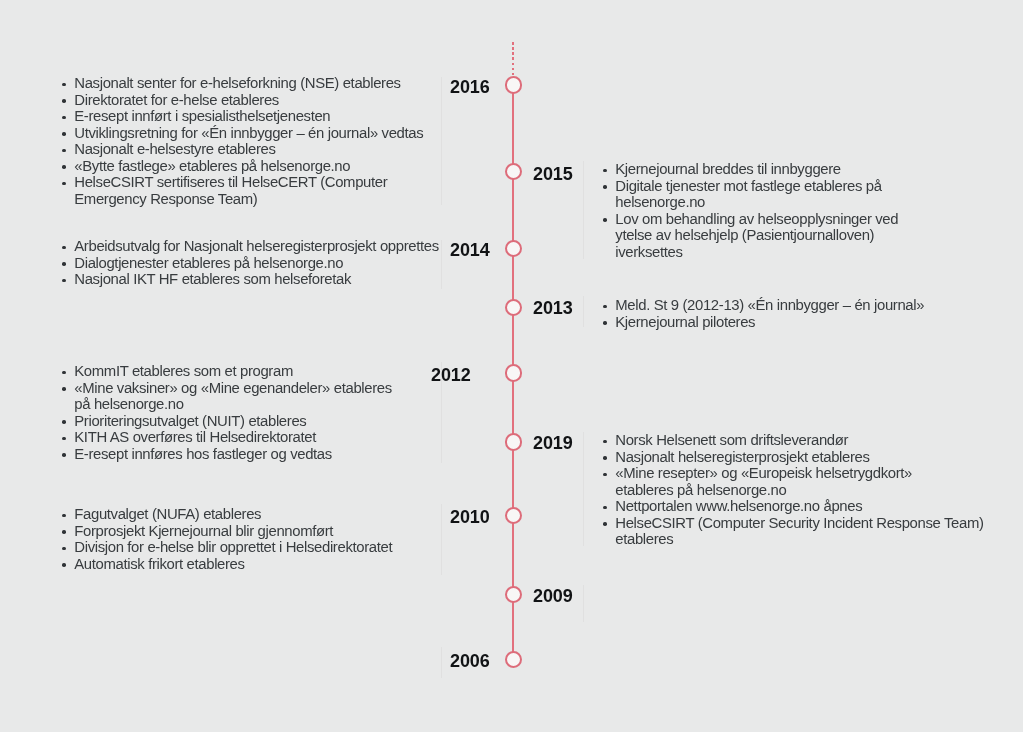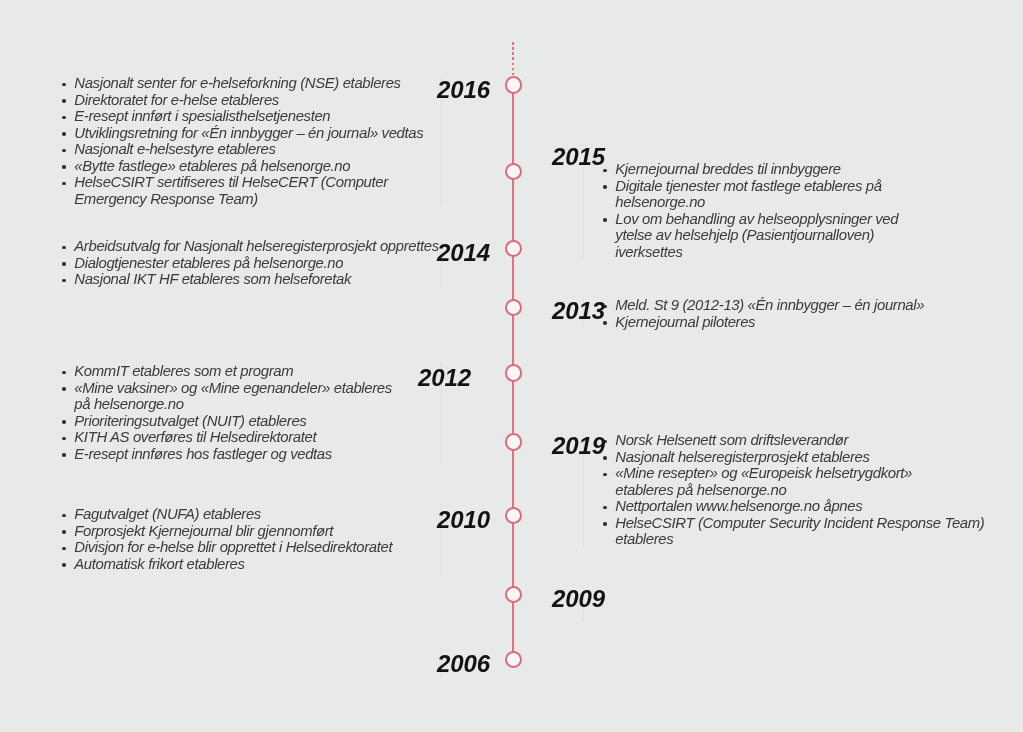--- a/index.html
+++ b/index.html
@@ -4,36 +4,36 @@
 <title>Tidslinje for e-helse i Norge</title>
 <style>
   html,body{margin:0;padding:0;}
   body{
     width:1023px;height:732px;
     background:#e8e9e9;
     font-family:"Liberation Sans", sans-serif;
     -webkit-font-smoothing:antialiased;
     overflow:hidden;
   }
-  #stage{position:relative;width:1023px;height:732px;font-style:italic;}
+  #stage{position:relative;width:1023px;height:732px;}
 
   
   .spine{position:absolute;width:2.4px;background:#e2707d;}
   .spine-dotted{position:absolute;width:2.4px;
      background-image:repeating-linear-gradient(to bottom,
         #e2707d 0 2.6px, rgba(0,0,0,0) 2.6px 5.15px);}
 
   
   .node{position:absolute;width:17.4px;height:17.4px;border-radius:50%;
         border:2.7px solid #dd6c7a;background:#f8f6f6;box-sizing:border-box;}
 
   
-  .year{position:absolute;font-weight:bold;font-size:24px;color:#111315;
+  .year{position:absolute;font-weight:bold;font-size:18px;color:#111315;
         white-space:nowrap;line-height:1;letter-spacing:-0.1px;
-        will-change:transform;transform:translateZ(0);margin-left:19px;}
+        will-change:transform;transform:translateZ(0);}
 
   
   .divider{position:absolute;width:1px;background:#e0e0e0;}
 
   
   ul.items{position:absolute;margin:0;padding:0;list-style:none;
       will-change:transform;transform:translateZ(0);}
   ul.items li{position:relative;padding-left:12.3px;font-size:14.9px;
       line-height:16.55px;color:#383c3f;letter-spacing:-0.36px;
       white-space:pre-line;}
@@ -65,21 +65,21 @@
   <div class="divider" style="left:582.8px;top:161.3px;height:97.4px;"></div>
   <ul class="items" style="left:603.0px;top:161.12px;">
     <li><span class="dot"></span><span>Kjernejournal breddes til innbyggere</span></li>
     <li><span class="dot"></span><span>Digitale tjenester mot fastlege etableres på
 helsenorge.no</span></li>
     <li><span class="dot"></span><span>Lov om behandling av helseopplysninger ved
 ytelse av helsehjelp (Pasientjournalloven)
 iverksettes</span></li>
   </ul>
   <div class="node" style="left:504.9px;top:162.5px;"></div>
-  <div class="year year-right" style="left:532.9px;top:145px;">2015</div>
+  <div class="year year-right" style="left:532.9px;top:165px;">2015</div>
 
   <div class="divider" style="left:441.3px;top:239.6px;height:49.2px;"></div>
   <ul class="items" style="left:61.5px;top:238.42px;">
     <li><span class="dot"></span><span>Arbeidsutvalg for Nasjonalt helseregisterprosjekt opprettes</span></li>
     <li><span class="dot"></span><span>Dialogtjenester etableres på helsenorge.no</span></li>
     <li><span class="dot"></span><span>Nasjonal IKT HF etableres som helseforetak</span></li>
   </ul>
   <div class="node" style="left:504.9px;top:239.8px;"></div>
   <div class="year year-left" style="right:532.9px;top:241.1px;">2014</div>
 

